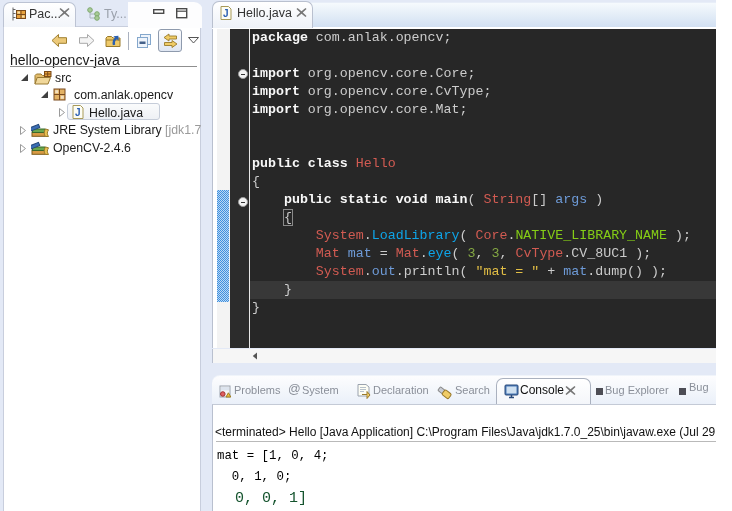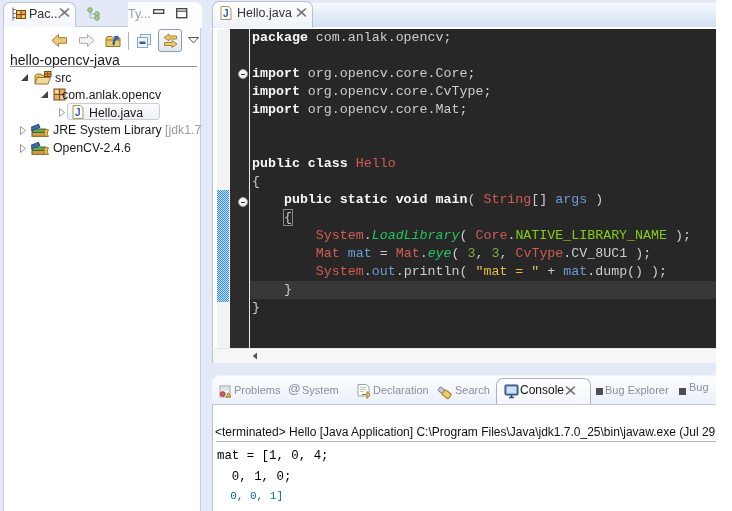--- a/index.html
+++ b/index.html
@@ -6,40 +6,40 @@
   *{box-sizing:border-box;}
   body{width:732px;height:511px;overflow:hidden;font-family:"Liberation Sans",sans-serif;}
   #root{position:absolute;top:0;left:0;width:716px;height:511px;background:#e3e9f6;overflow:hidden;}
   .abs{position:absolute;}
   .abs svg{display:block;}
   
   #lpanel{position:absolute;left:0;top:0;width:204px;height:511px;}
   #lcontent{position:absolute;left:3px;top:26px;width:198px;height:485px;background:#fff;border:1px solid #c8cedd;border-bottom:none;}
   .vtab{position:absolute;top:2px;height:25px;border:1px solid #bcc3d3;border-bottom:none;border-radius:7px 7px 0 0;background:linear-gradient(#ffffff,#f2f5fa);}
   .tabtext{font-size:12.5px;color:#333;}
-  .tabtext.dim{color:#9aa0ab;margin-left:24px;}
+  .tabtext.dim{color:#9aa0ab;}
   
   .tree{font-size:12.3px;color:#1a1a1a;}
   .trow{position:absolute;white-space:nowrap;}
   .gray{color:#9a9a9a;}
   
   #epanel{position:absolute;left:212px;top:0;width:520px;height:363px;}
   #etab{position:absolute;left:0px;top:1px;width:101px;height:27px;border:1px solid #b9c0cf;border-bottom:none;border-radius:7px 7px 0 0;background:linear-gradient(#ffffff,#eef2f8);}
   #econtent{position:absolute;left:0;top:29px;width:520px;height:319px;background:#fff;border-left:1px solid #b9c0cf;}
   #escrollL{position:absolute;left:4px;top:0px;width:13px;height:319px;background:#f3f3f3;}
   #ethumb{position:absolute;left:4px;top:161px;width:12px;height:112px;background-color:#bcd8f2;background-image:linear-gradient(45deg,#3f90e0 25%,transparent 25%,transparent 75%,#3f90e0 75%),linear-gradient(45deg,#3f90e0 25%,transparent 25%,transparent 75%,#3f90e0 75%);background-size:2px 2px;background-position:0 0,1px 1px;}
   #eruler{position:absolute;left:17px;top:0;width:19px;height:319px;background:#2c2c2c;}
   #ecode{position:absolute;left:36px;top:0;width:485px;height:319px;background:#272727;border-left:1px solid #e8e8e8;}
   .cl{position:absolute;left:0;width:100%;height:18px;white-space:pre;font-family:"Liberation Mono",monospace;font-size:13.3px;line-height:18px;color:#cccccc;padding-left:2px;box-sizing:border-box;}
   .kw{font-weight:bold;color:#f8f8f8;}
   .ty{color:#d25b52;}
   .vr{color:#6e9bd8;}
   .st{color:#e2be45;}
   .nu{color:#84a843;}
-  .im{font-style:italic;color:#22c55e;}
+  .im{color:#0ea5e9;}
   .cn{color:#84cc16;}
   .hl{background:#383838;}
   .fold{position:absolute;left:25px;width:10px;height:10px;border-radius:50%;background:#f2f2f2;border:1px solid #9a9a9a;box-sizing:border-box;}
   .fold:after{content:"";position:absolute;left:2px;top:3.5px;width:4px;height:1px;background:#333;}
   #ehsb{position:absolute;left:0px;top:349px;width:520px;height:14px;background:#f6f6f6;border-left:1px solid #b9c0cf;}
   
   #cpanel{position:absolute;left:212px;top:375px;width:520px;height:136px;}
   #ccontent{position:absolute;left:0;top:29px;width:520px;height:107px;background:#fff;border-left:1px solid #b9c0cf;border-top:1px solid #c4cad6;}
   .ctab{position:absolute;top:3px;height:26px;}
   .ctext{font-size:11px;color:#8a8f99;}
@@ -154,21 +154,21 @@
           </svg>
         </span>
       <span class="abs" style="left:53px;top:88px;" id="icoPkg">
           <svg width="13" height="13" viewBox="0 0 13 13">
             <rect x="1" y="1" width="11" height="11" fill="#e3b264" stroke="#7a4a1e"></rect>
             <path d="M1 6.5 h11 M6.5 1 v11" stroke="#7a4a1e"></path>
             <rect x="2.2" y="2.2" width="3" height="3" fill="#f3e0c0"></rect>
             <rect x="7.8" y="7.8" width="3" height="3" fill="#f3e0c0"></rect>
           </svg>
         </span>
-      <div class="trow" style="left:62px;top:88px;">com.anlak.opencv</div>
+      <div class="trow" style="left:74px;top:88px;">com.anlak.opencv</div>
 
       <span class="abs" style="left:58px;top:107px;" id="arrC1">
           <svg width="8" height="11" viewBox="0 0 8 11">
             <path d="M1.5 1.5 L6.5 5.5 L1.5 9.5 z" fill="#fff" stroke="#9a9a9a"></path>
           </svg>
         </span>
       <span class="abs" style="left:67px;top:103px;width:93px;height:17px;border:1px solid #c6cdd9;border-radius:3px;background:linear-gradient(#fafbfc,#eef1f5);"></span>
       <span class="abs" style="left:72px;top:105px;" id="icoJava">
           <svg width="12" height="14" viewBox="0 0 12 14">
             <path d="M1 0.5 h7.5 L11 3 v10.5 H1 z" fill="#fdfdf4" stroke="#a89a58"></path>
@@ -310,16 +310,16 @@
     <span class="abs" style="left:384px;top:13px;width:7px;height:7px;background:#4d4d55;"></span>
     <span class="abs ctext" style="left:393px;top:9px;">Bug Explorer</span>
     <span class="abs" style="left:467px;top:13px;width:7px;height:7px;background:#4d4d55;"></span>
     <span class="abs ctext" style="left:477px;top:6px;">Bug</span>
 
     <span class="abs" style="left:506px;top:40px;width:9px;height:9px;background:#e8aab2;border:1px solid #b07880;"></span>
     <div class="abs" style="left:3px;top:50px;font-size:12px;color:#111;white-space:nowrap;">&lt;terminated&gt; Hello [Java Application] C:\Program Files\Java\jdk1.7.0_25\bin\javaw.exe (Jul 29, 20</div>
     <div class="abs" style="left:4px;top:66px;width:516px;height:1px;background:#b9b9b9;"></div>
     <div class="abs mono" style="left:5px;top:74px;font-size:12.4px;color:#000;white-space:pre;">mat = [1, 0, 4;</div>
     <div class="abs mono" style="left:5px;top:95px;font-size:12.4px;color:#000;white-space:pre;">  0, 1, 0;</div>
-    <div class="abs mono" style="left:5px;top:115px;font-size:11px;color:#0369a1;white-space:pre;">  0, 0, 1]</div>
+    <div class="abs mono" style="left:5px;top:115px;font-size:15px;color:#14532d;white-space:pre;">  0, 0, 1]</div>
   </div>
 
 </div>
 
 </body></html>

